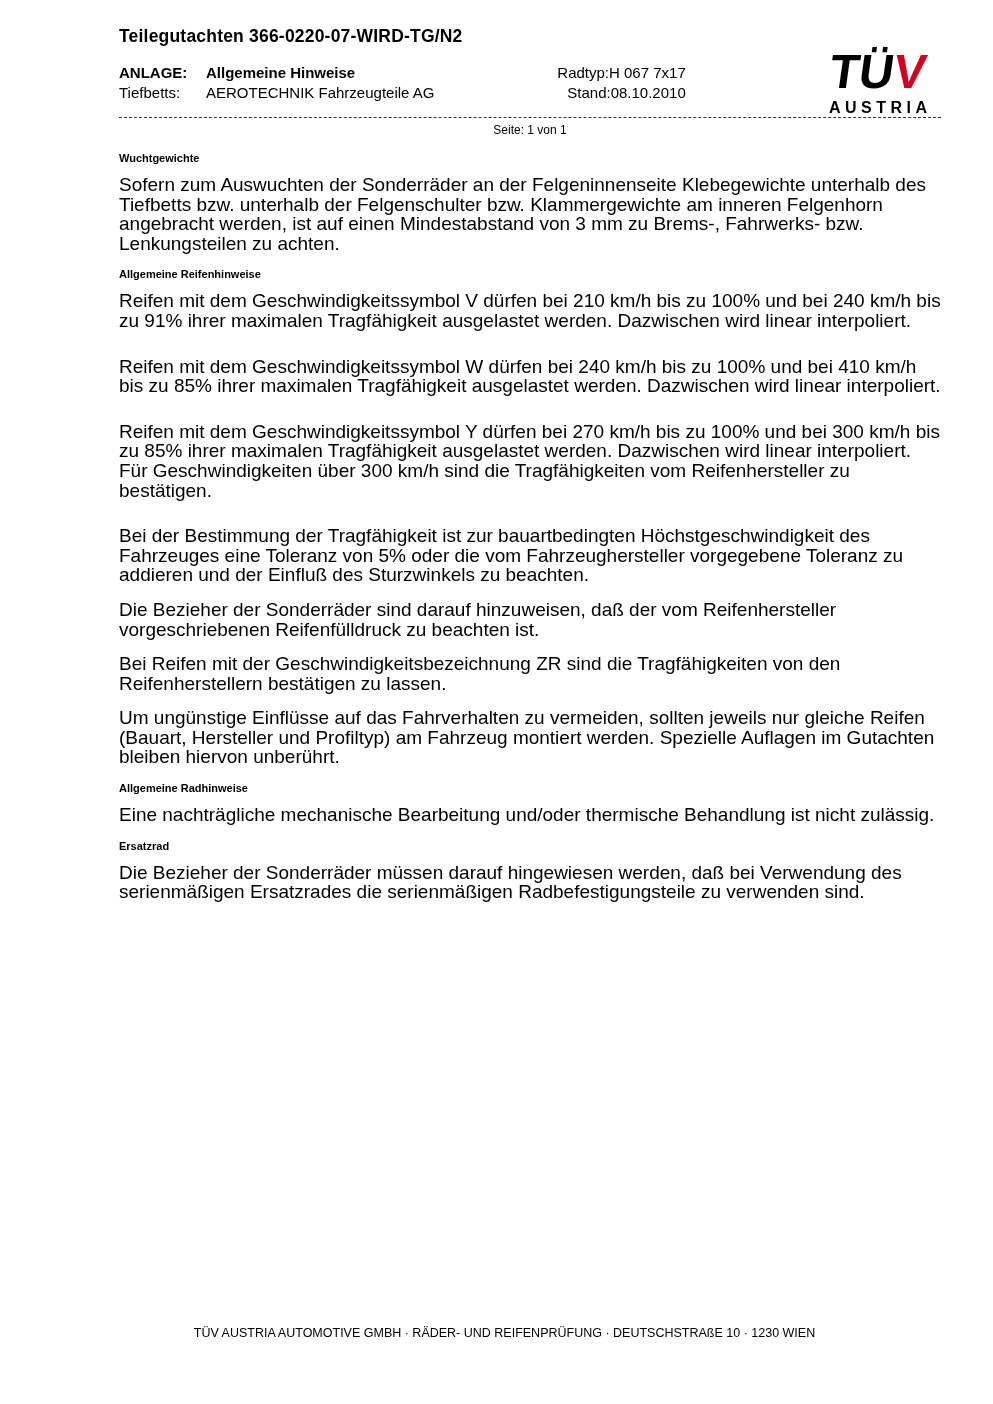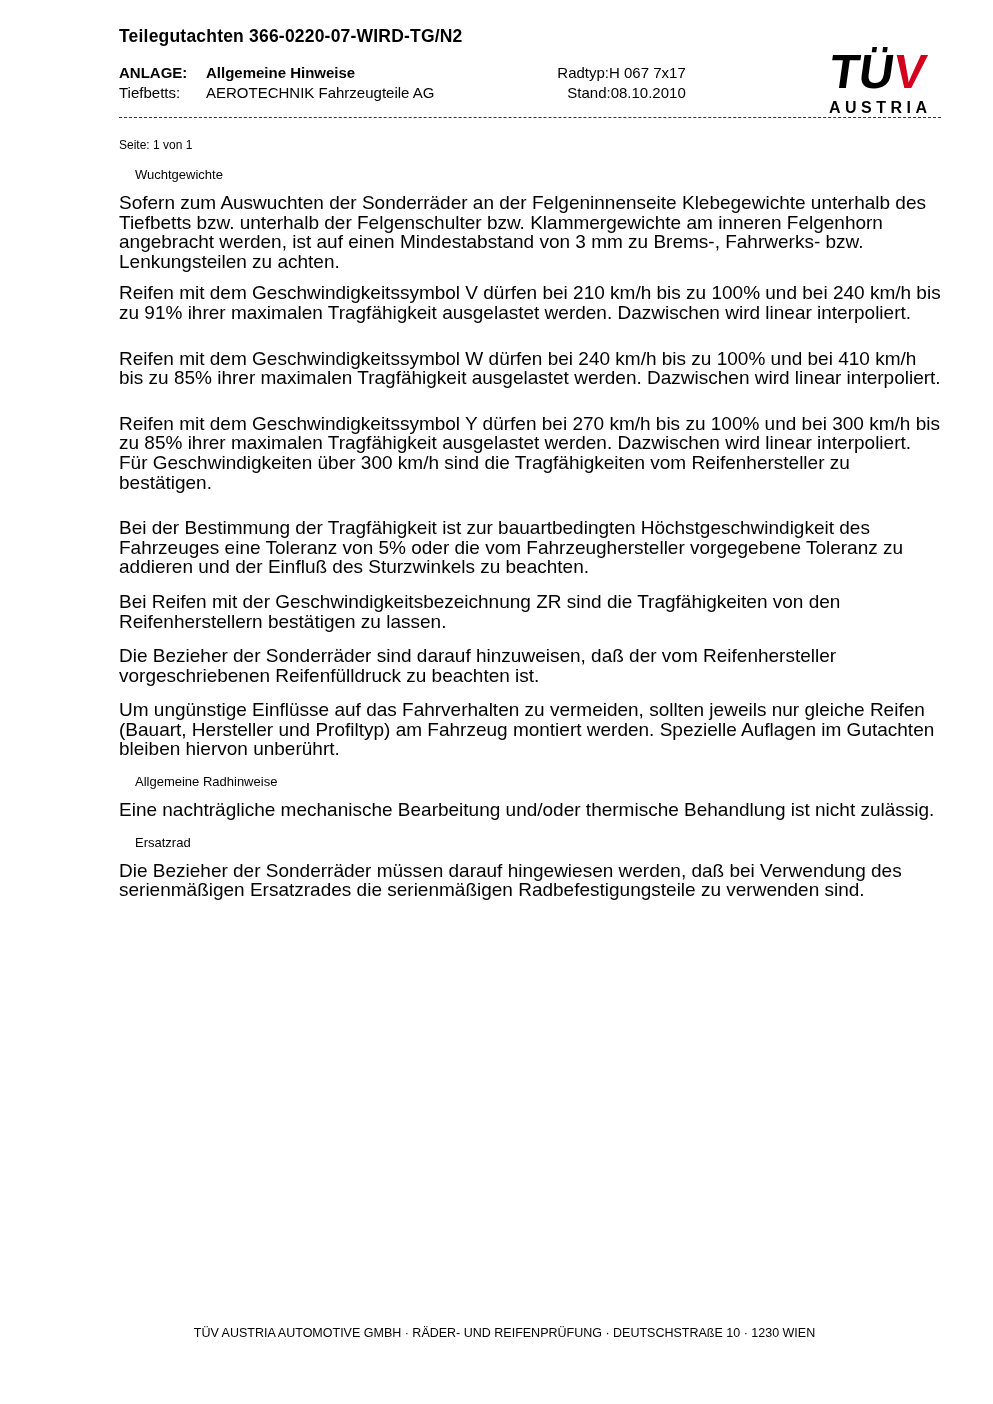--- a/index.html
+++ b/index.html
@@ -54,29 +54,29 @@
   .lbl-r { display: inline-block; width: 64px; }
   .hdr-right { position: absolute; left: 426px; top: 0; text-align: right; }
 
   .rule {
     margin-top: 14px;
     border: 0;
     border-top: 1px dashed #333333;
     height: 0;
   }
   .page-info {
-    text-align: left;
+    text-align: center;
     font-size: 12px;
-    margin-top: 20px;
+    margin-top: 5px;
   }
 
   .sec-heading {
-    font-size: 13px;
-    font-weight: normal;
-    margin: 15px 16px 11px;
+    font-size: 11px;
+    font-weight: bold;
+    margin: 15px 0 11px;
   }
   .para {
     font-size: 19px;
     line-height: 19.6px;
     margin-bottom: 12px;
     max-width: 824px;
     white-space: pre-line;
   }
   .para.mb-lg { margin-bottom: 26px; }
   .para.mb-md { margin-bottom: 15px; }
@@ -127,27 +127,28 @@
     <hr class="rule">
 
     <div class="page-info">Seite: 1 von 1</div>
 
     <div class="section">
       <h2 class="sec-heading">Wuchtgewichte</h2>
       <p class="para">Sofern zum Auswuchten der Sonderräder an der Felgeninnenseite Klebegewichte unterhalb des Tiefbetts bzw. unterhalb der Felgenschulter bzw. Klammergewichte am inneren Felgenhorn angebracht werden, ist auf einen Mindestabstand von 3 mm zu Brems-, Fahrwerks- bzw. Lenkungsteilen zu achten.</p>
     </div>
 
     <div class="section">
+      <h2 class="sec-heading">Allgemeine Reifenhinweise</h2>
       <p class="para mb-lg">Reifen mit dem Geschwindigkeitssymbol V dürfen bei 210 km/h bis zu 100% und bei 240 km/h bis zu 91% ihrer maximalen Tragfähigkeit ausgelastet werden. Dazwischen wird linear interpoliert.</p>
       <p class="para mb-lg">Reifen mit dem Geschwindigkeitssymbol W dürfen bei 240 km/h bis zu 100% und bei 410 km/h bis zu 85% ihrer maximalen Tragfähigkeit ausgelastet werden. Dazwischen wird linear interpoliert.</p>
       <p class="para mb-lg">Reifen mit dem Geschwindigkeitssymbol Y dürfen bei 270 km/h bis zu 100% und bei 300 km/h bis zu 85% ihrer maximalen Tragfähigkeit ausgelastet werden. Dazwischen wird linear interpoliert.
 Für Geschwindigkeiten über 300 km/h sind die Tragfähigkeiten vom Reifenhersteller zu bestätigen.</p>
       <p class="para mb-md">Bei der Bestimmung der Tragfähigkeit ist zur bauartbedingten Höchstgeschwindigkeit des Fahrzeuges eine Toleranz von 5% oder die vom Fahrzeughersteller vorgegebene Toleranz zu addieren und der Einfluß des Sturzwinkels zu beachten.</p>
+      <p class="para mb-md">Die Bezieher der Sonderräder sind darauf hinzuweisen, daß der vom Reifenhersteller vorgeschriebenen Reifenfülldruck zu beachten ist.</p>
       <p class="para mb-md">Bei Reifen mit der Geschwindigkeitsbezeichnung ZR sind die Tragfähigkeiten von den Reifenherstellern bestätigen zu lassen.</p>
-      <p class="para mb-md">Die Bezieher der Sonderräder sind darauf hinzuweisen, daß der vom Reifenhersteller vorgeschriebenen Reifenfülldruck zu beachten ist.</p>
       <p class="para">Um ungünstige Einflüsse auf das Fahrverhalten zu vermeiden, sollten jeweils nur gleiche Reifen (Bauart, Hersteller und Profiltyp) am Fahrzeug montiert werden. Spezielle Auflagen im Gutachten bleiben hiervon unberührt.</p>
     </div>
 
     <div class="section">
       <h2 class="sec-heading">Allgemeine Radhinweise</h2>
       <p class="para">Eine nachträgliche mechanische Bearbeitung und/oder thermische Behandlung ist nicht zulässig.</p>
     </div>
 
     <div class="section">
       <h2 class="sec-heading">Ersatzrad</h2>

